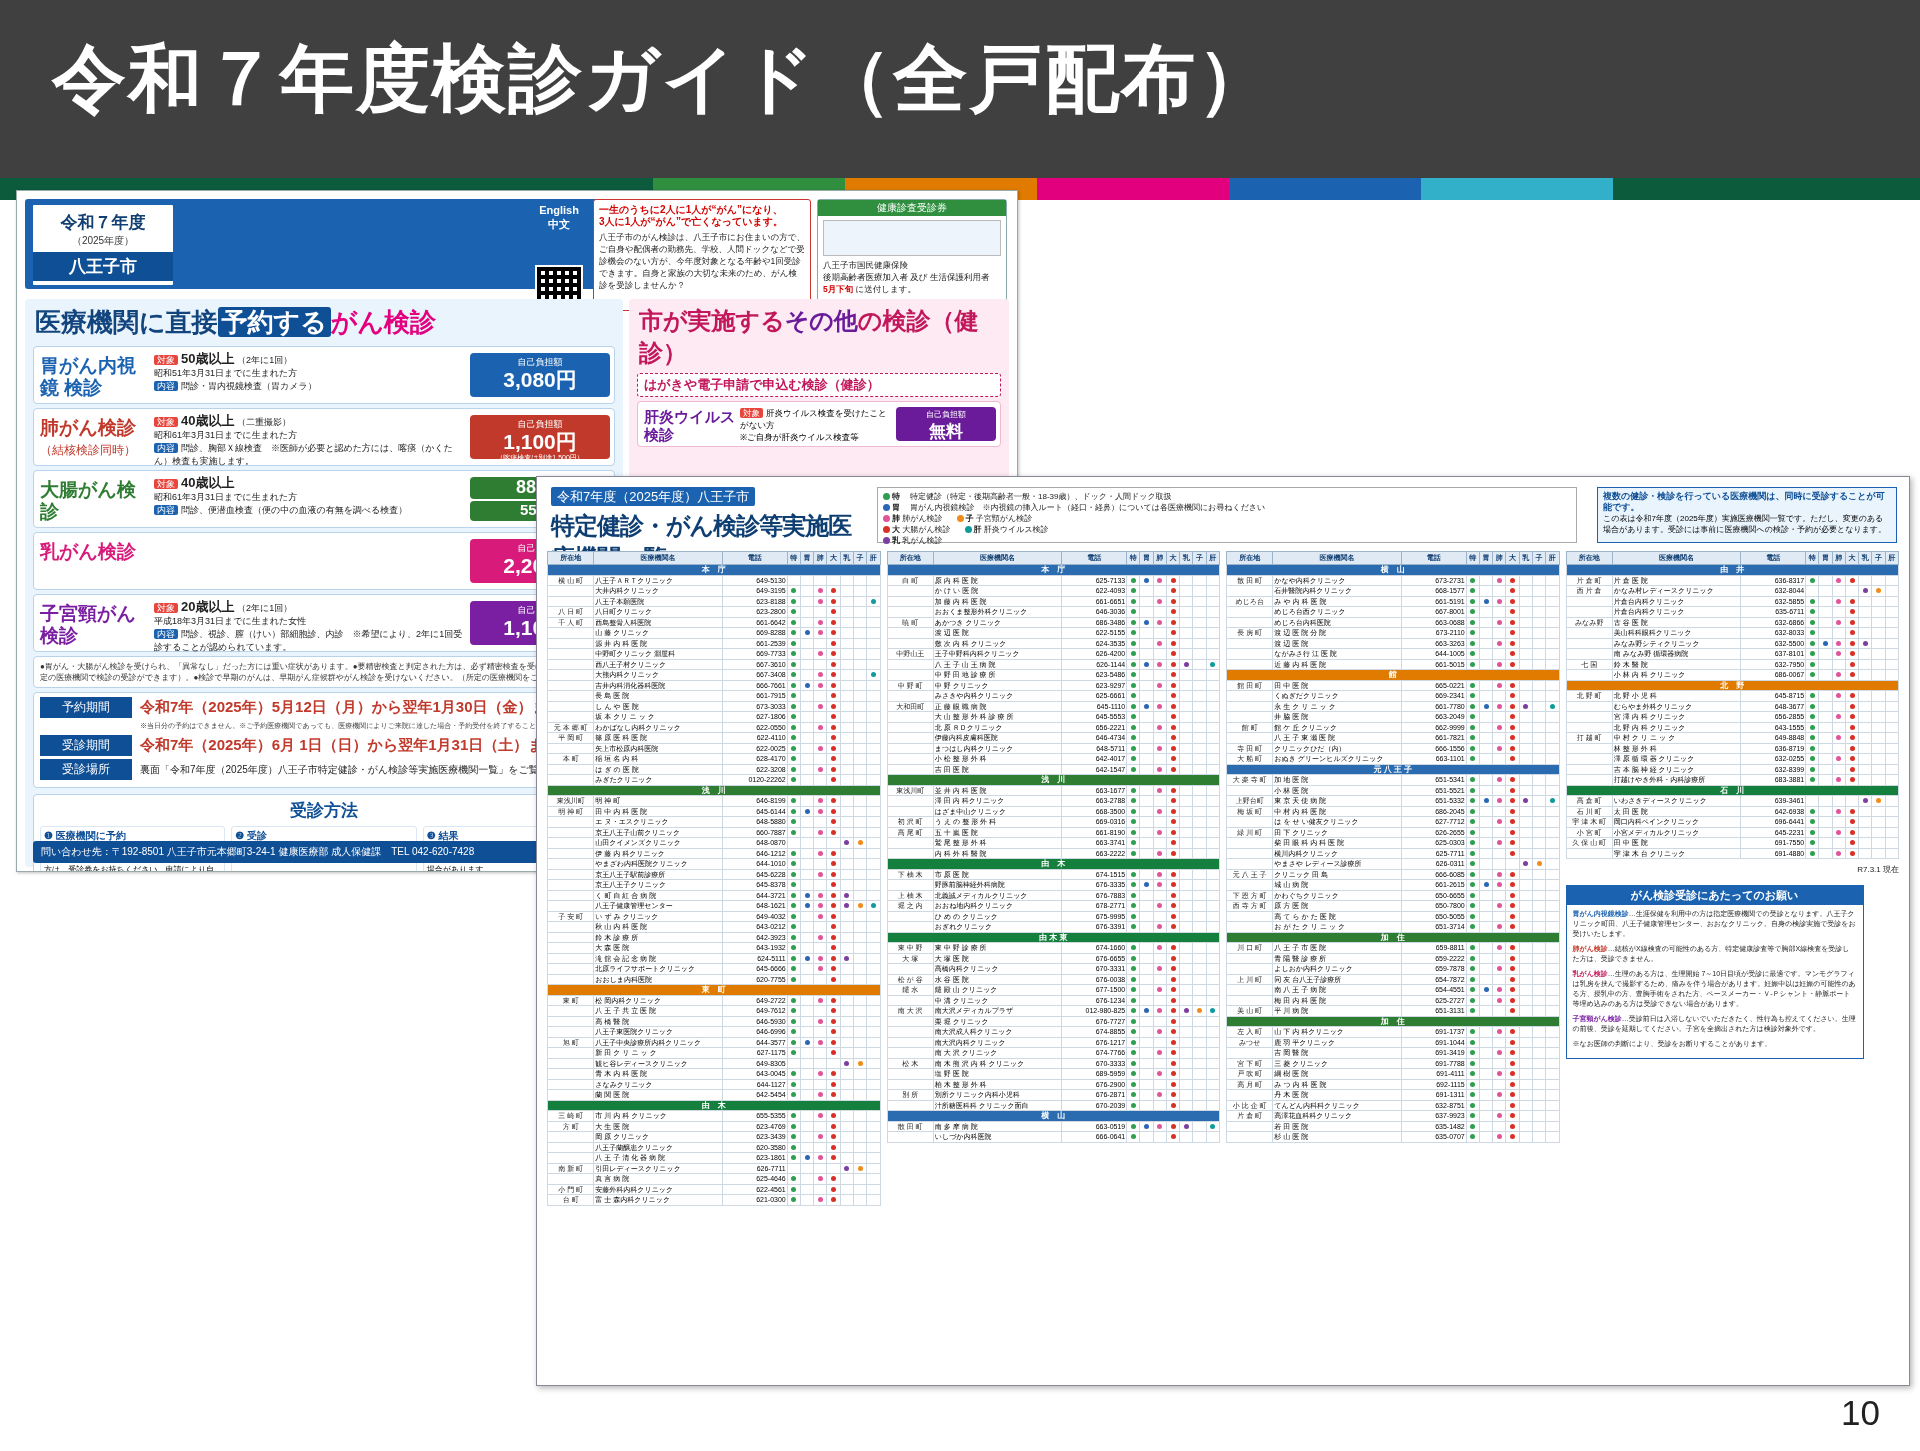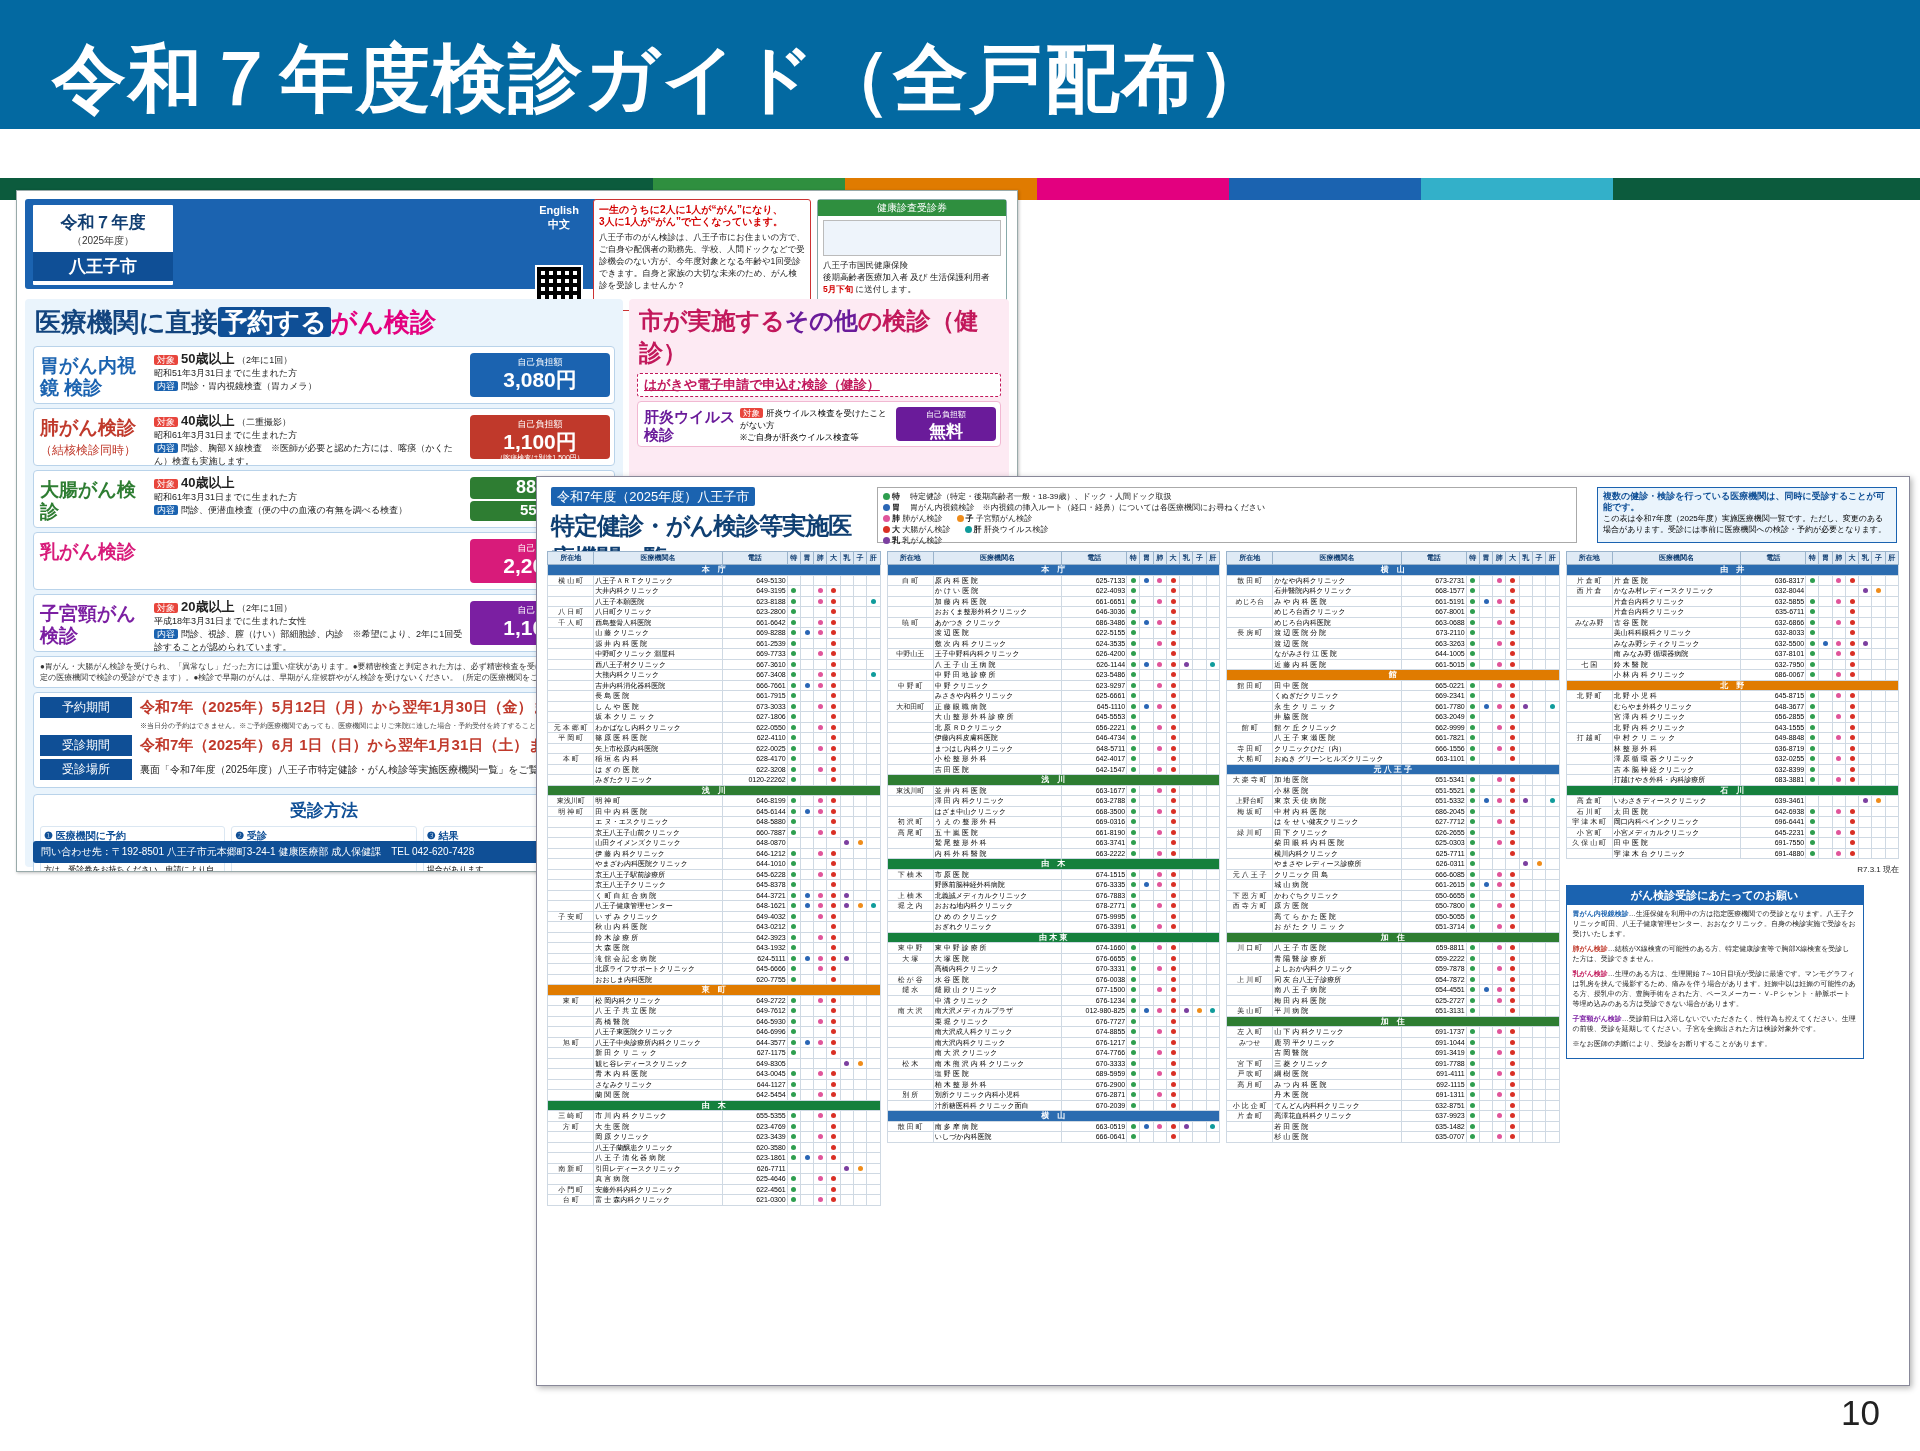--- a/index.html
+++ b/index.html
@@ -3,22 +3,22 @@
 <meta charset="utf-8">
 <style>
   html,body{margin:0;padding:0;}
   body{
     width:1920px;height:1451px;background:#ffffff;
     font-family:"Liberation Sans", sans-serif;
     overflow:hidden;position:relative;
   }
   
   .hdr{
-    position:absolute;left:0;top:0;width:1920px;height:129px;
-    background:#0369a1;
+    position:absolute;left:0;top:0;width:1920px;height:178px;
+    background:#404040;
   }
   .hdr-title{
     position:absolute;left:52px;top:30px;
     font-size:74px;font-weight:bold;color:#ffffff;letter-spacing:2px;
     white-space:nowrap;
   }
   .hdr-stripe{position:absolute;top:178px;left:0;width:1920px;height:22px;display:flex;}
   .hdr-stripe div{height:100%;}
   
   .pagenum{
@@ -104,21 +104,21 @@
   .howto .steps b{font-size:10px;color:#0f4f96;}
   .footbar{
     position:absolute;left:8px;right:8px;bottom:4px;background:#0f4f96;color:#fff;font-size:10px;
     padding:4px 8px;border-radius:3px;
   }
   
   .colR{position:absolute;left:612px;top:108px;right:8px;bottom:4px;background:#fdeaf3;border-radius:4px;}
   .colR-h{font-size:24px;font-weight:bold;color:#c2185b;padding:6px 0 2px 10px;}
   .colR-h em{font-style:normal;color:#6a1b9a;}
   .colR-sub{margin:2px 8px;background:#fff;border:1px dashed #c2185b;border-radius:3px;font-size:13px;
-    color:#c2185b;padding:2px 6px;font-weight:bold;text-decoration:underline;}
+    color:#c2185b;padding:2px 6px;font-weight:bold;}
   .rrow{position:relative;margin:4px 8px;height:44px;background:#fff;border:1px solid #f1b8d2;border-radius:4px;}
   .rrow .nm{position:absolute;left:6px;top:6px;width:92px;font-size:15px;font-weight:bold;color:#6a1b9a;line-height:18px;}
   .rrow .det{position:absolute;left:102px;top:5px;right:110px;font-size:8.5px;line-height:12px;}
   .rrow .det .tag{background:#e8453c;color:#fff;padding:0 3px;border-radius:2px;margin-right:3px;}
   .rrow .price{position:absolute;right:4px;top:5px;width:100px;height:34px;border-radius:4px;background:#6a1b9a;color:#fff;text-align:center;}
   .rrow .price .lbl{font-size:8px;margin-top:2px;}
   .rrow .price .val{font-size:17px;font-weight:bold;}
   
   .sheet-back{
     position:absolute;left:536px;top:476px;width:1372px;height:908px;background:#ffffff;

